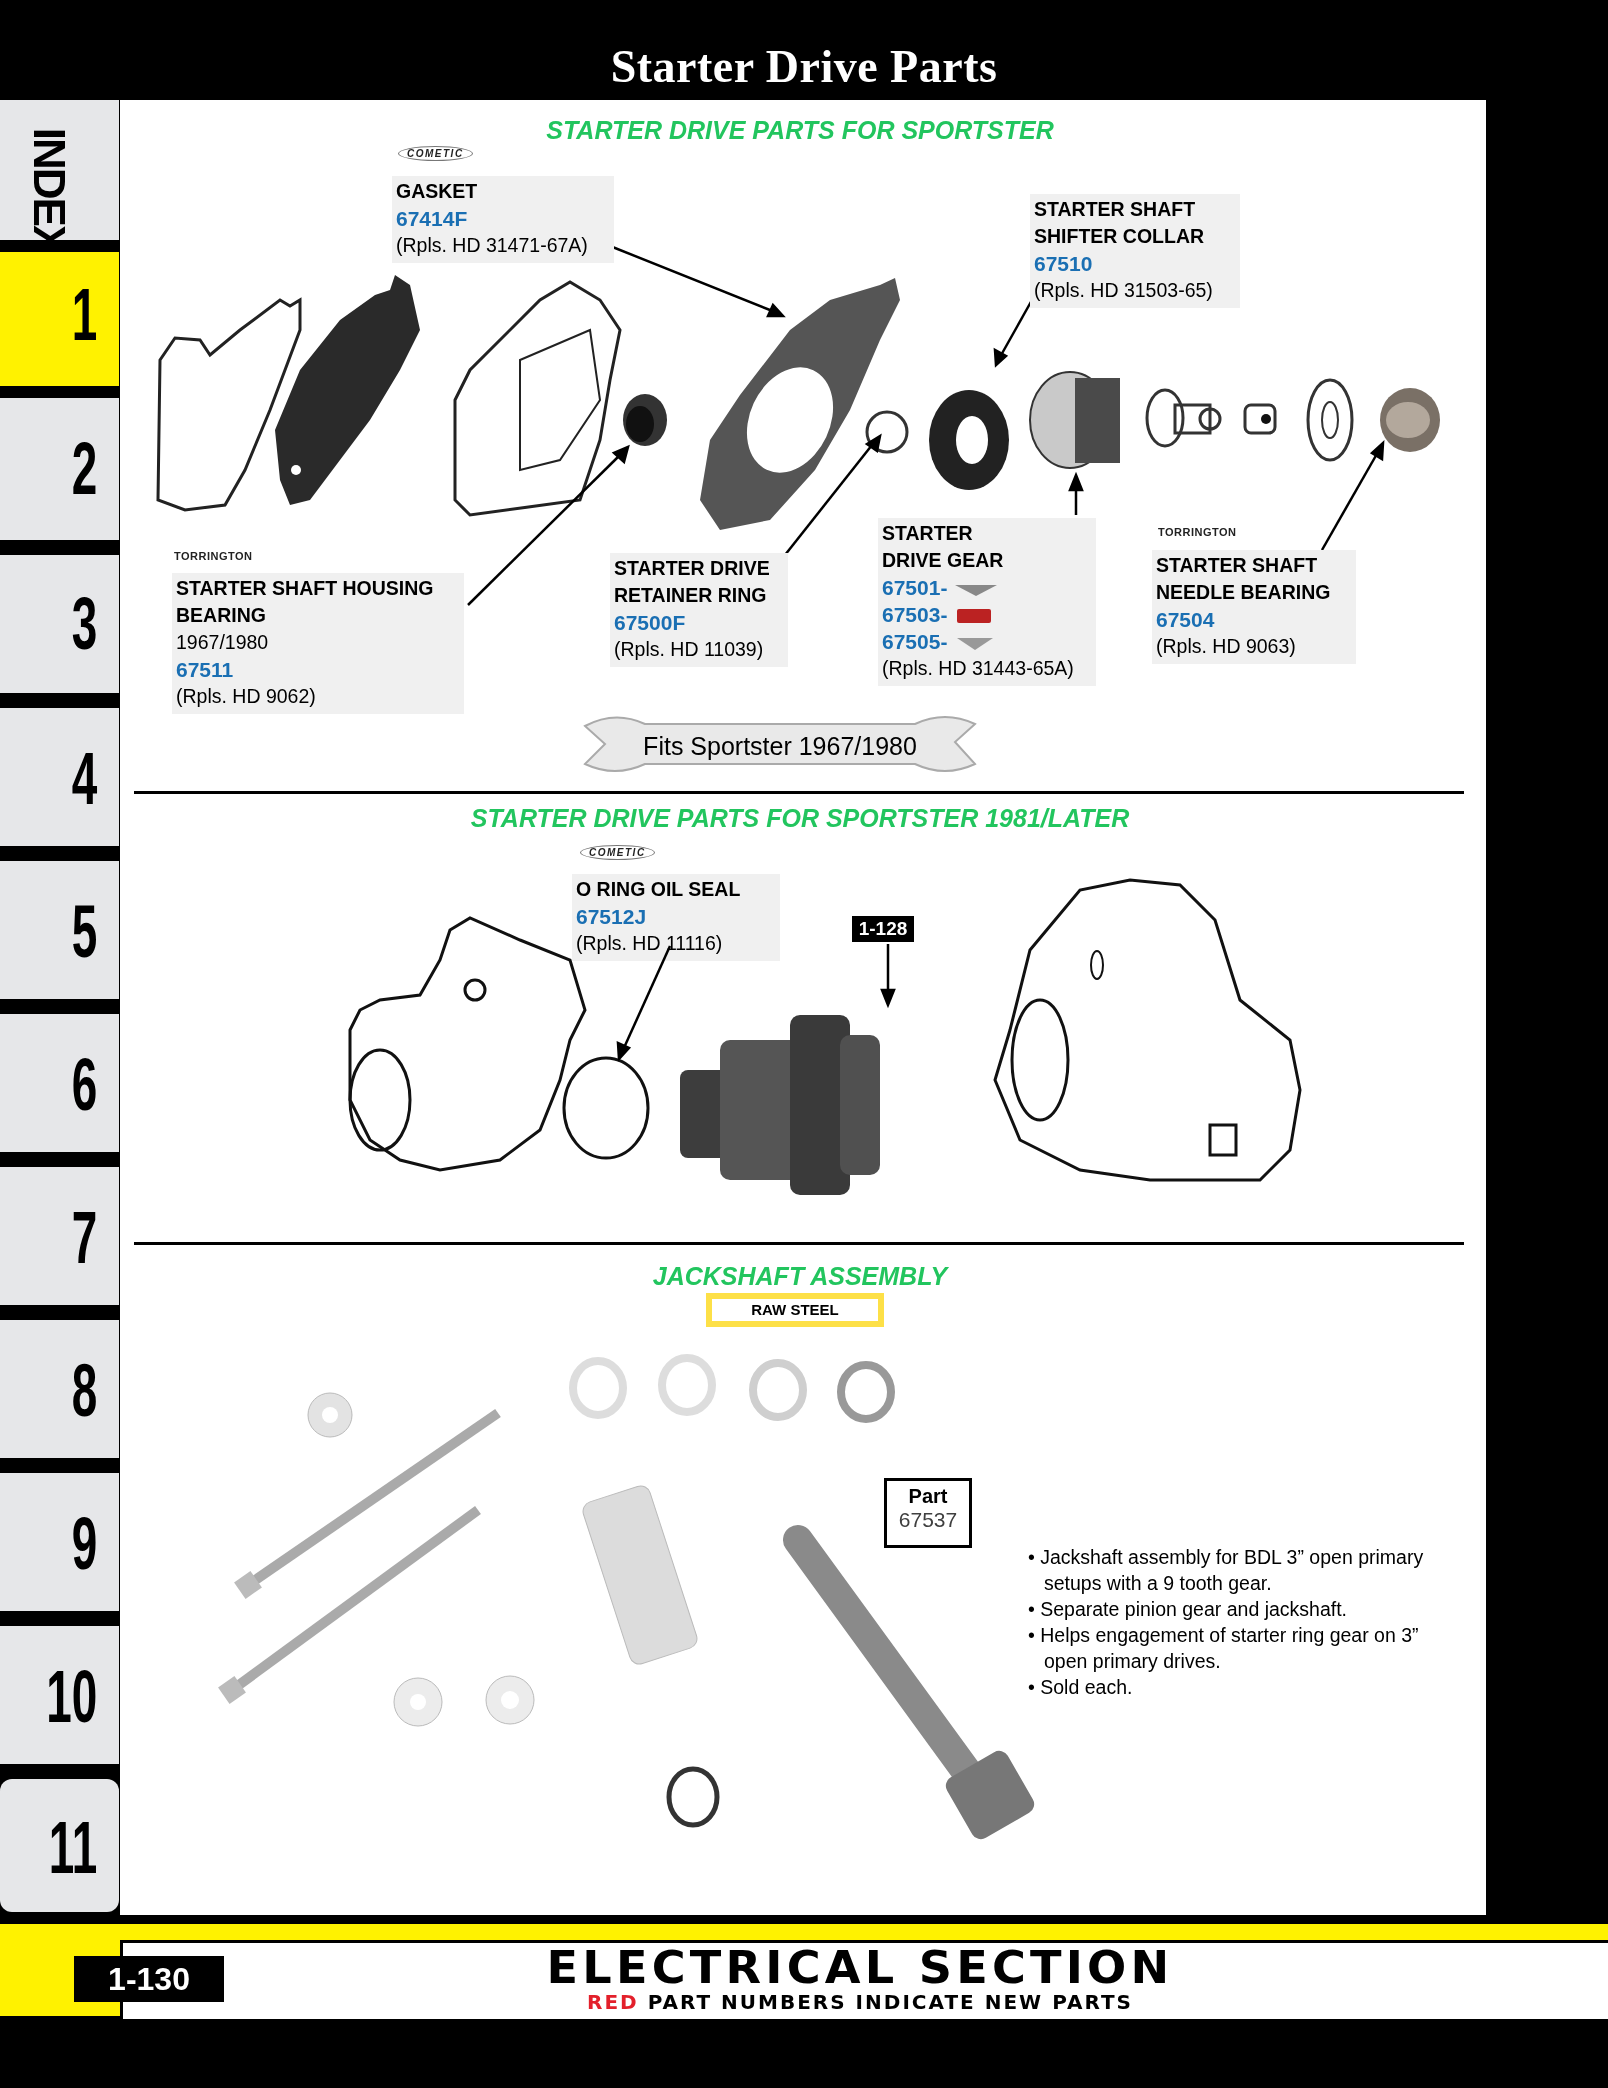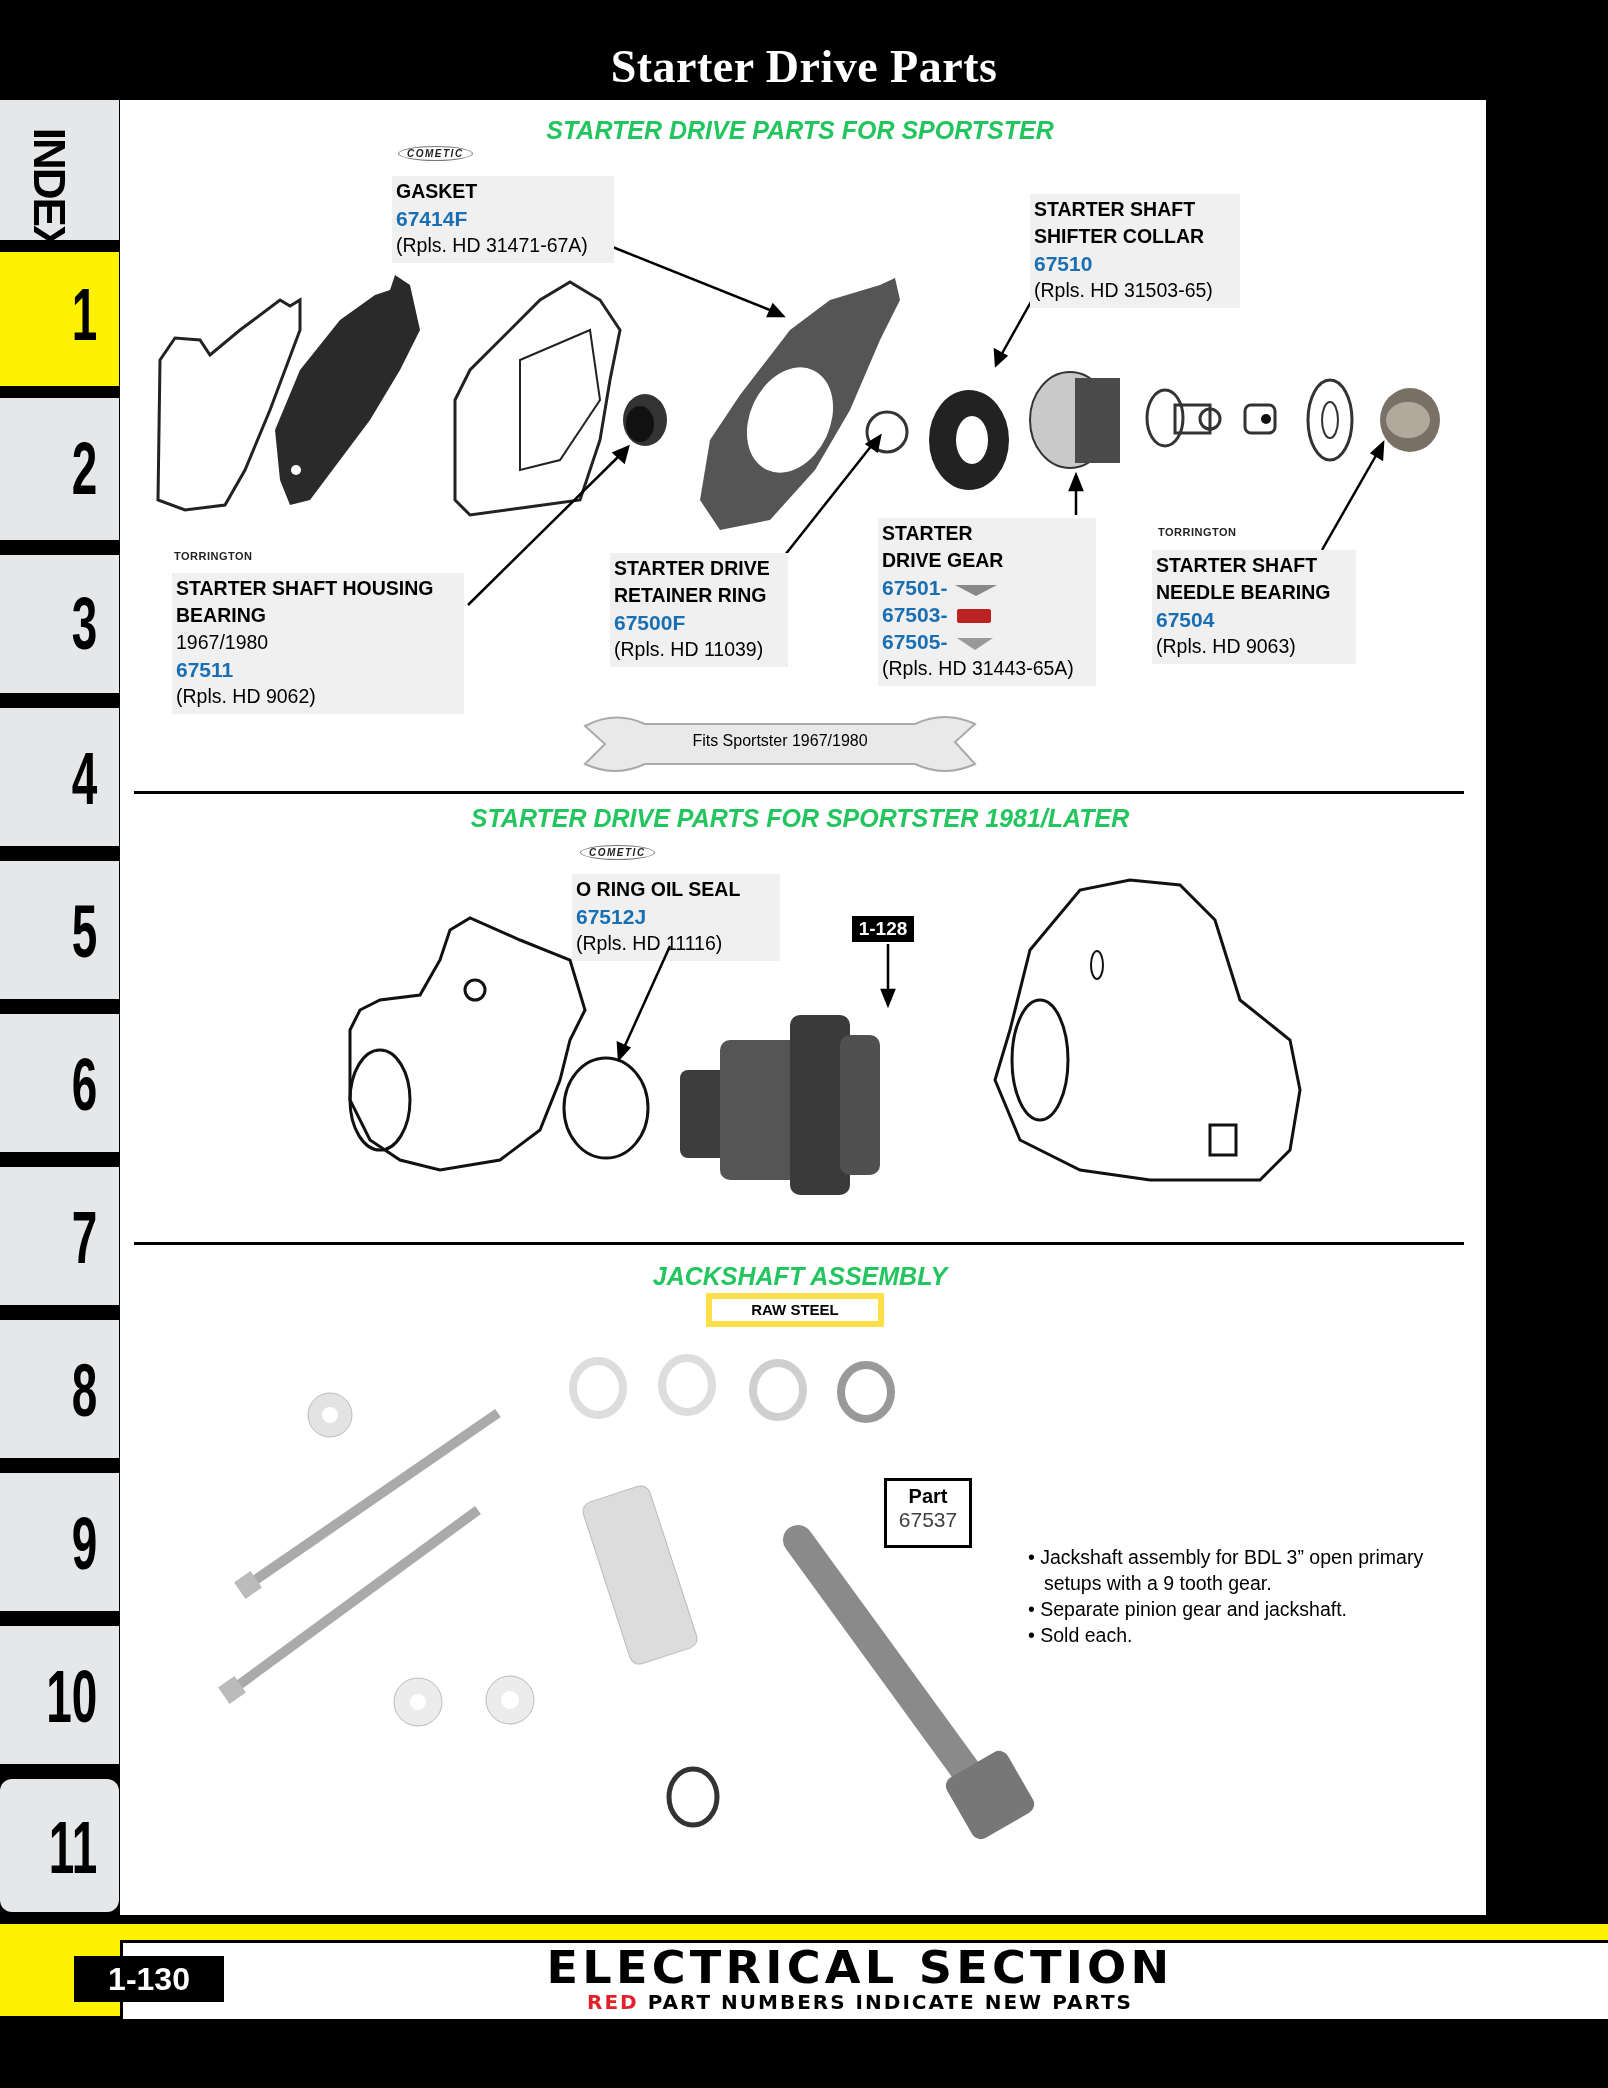--- a/index.html
+++ b/index.html
@@ -191,21 +191,21 @@
 <div class="lbl" style="left:1152px;top:550px;width:196px;">
   <span class="name">STARTER SHAFT</span>
   <span class="name">NEEDLE BEARING</span>
   <span class="pn">67504</span>
   <span class="rpl">(Rpls. HD 9063)</span>
 </div>
 
 <svg style="left:575px;top:706px;" width="410" height="76">
   <path d="M10,20 Q40,4 70,18 L340,18 Q370,4 400,18 L380,36 L400,58 Q370,72 340,58 L70,58 Q40,72 10,58 L30,38 Z" fill="#e9e9e9" stroke="#aaa" stroke-width="2"></path>
 </svg>
-<div class="abs" style="left:600px;top:732px;width:360px;text-align:center;font-size:16px;color:#000;">Fits Sportster 1967/1980</div>
+<div class="abs" style="left:600px;top:732px;width:360px;text-align:center;font-size:25px;color:#000;">Fits Sportster 1967/1980</div>
 
 <div class="divider" style="top:791px;"></div>
 
 <div class="sec-title" style="left:400px;top:804px;width:800px;">STARTER DRIVE PARTS FOR SPORTSTER 1981/LATER</div>
 <div class="brand cometic" style="left:580px;top:845px;">COMETIC</div>
 <div class="lbl" style="left:572px;top:874px;width:200px;">
   <span class="name">O RING OIL SEAL</span>
   <span class="pn">67512J</span>
   <span class="rpl">(Rpls. HD 11116)</span>
 </div>
@@ -273,20 +273,21 @@
 </svg>
 
 <div class="abs" style="left:884px;top:1478px;width:82px;height:64px;border:3px solid #000;text-align:center;background:#fff;">
   <div style="font-weight:bold;font-size:20px;margin-top:4px;">Part</div>
   <div style="font-weight:normal;font-size:21px;color:#404040;">67537</div>
 </div>
 
 <div class="bullets" style="left:1028px;top:1544px;width:400px;">
   <div>• Jackshaft assembly for BDL 3” open primary setups with a 9 tooth gear.</div>
   <div>• Separate pinion gear and jackshaft.</div>
+  <div>• Helps engagement of starter ring gear on 3” open primary drives.</div>
   <div>• Sold each.</div>
 </div>
 
 <div class="abs" id="footer-yellow"></div>
 <div class="abs" id="footer-white"></div>
 <div class="abs" id="page-number">1-130</div>
 <div class="abs" id="section-name">ELECTRICAL SECTION</div>
 <div class="abs" id="legend-note"><span class="red">RED</span><span> PART NUMBERS INDICATE NEW PARTS</span></div>
 
 </body></html>

